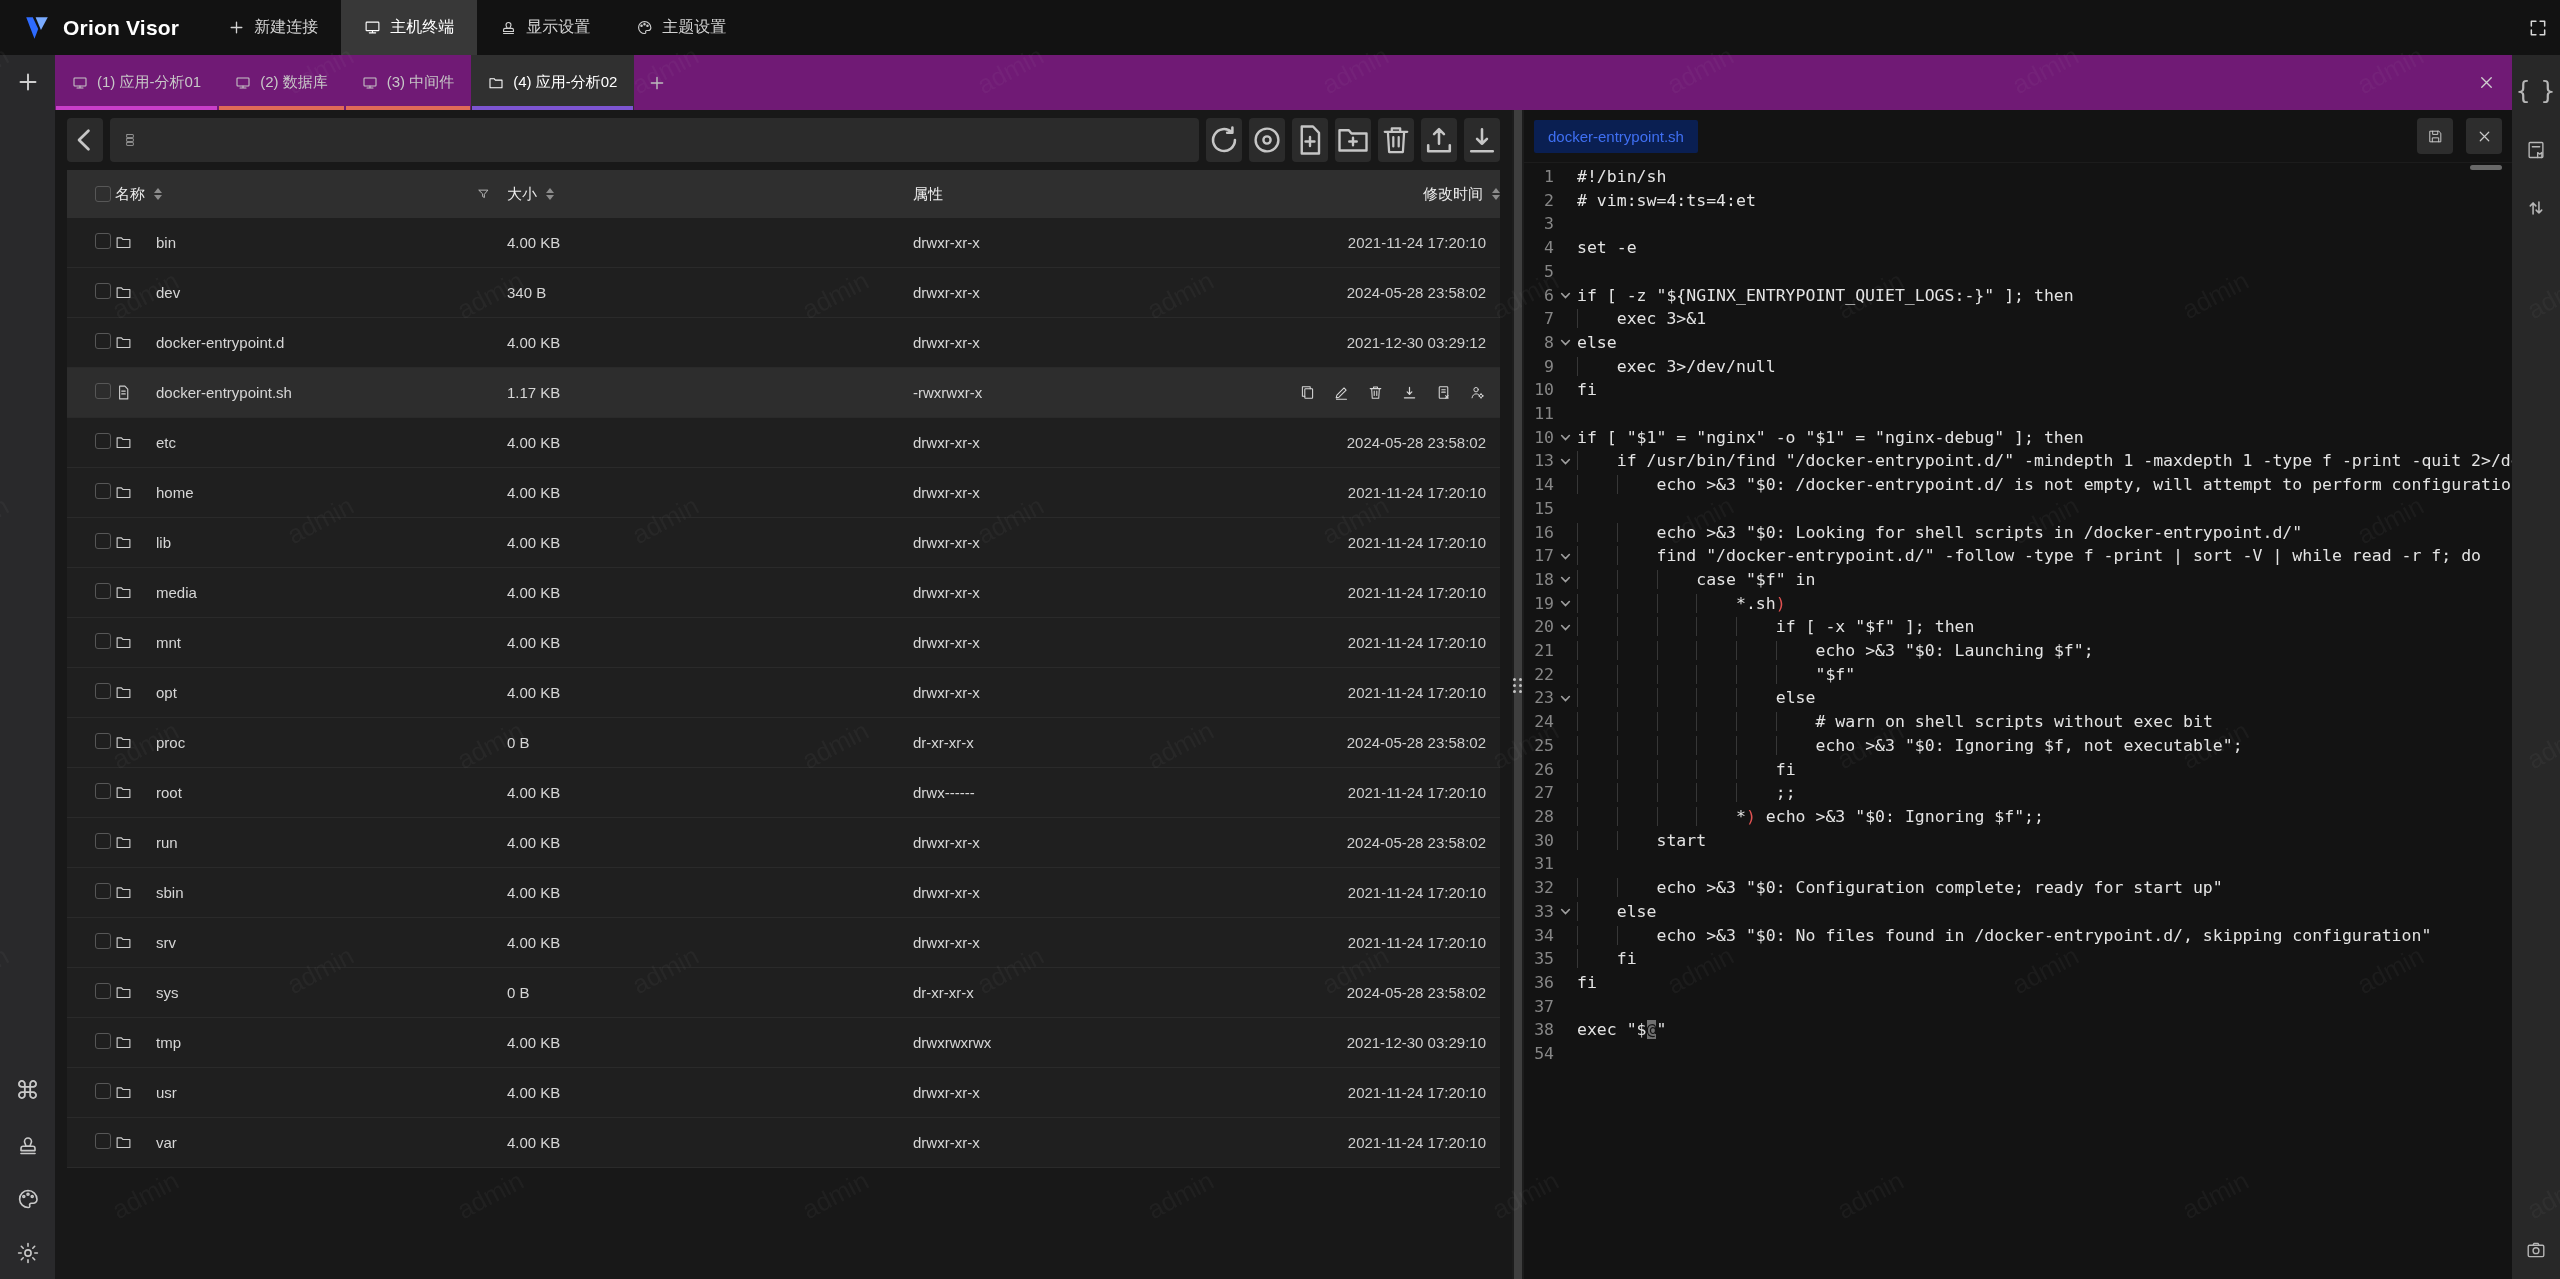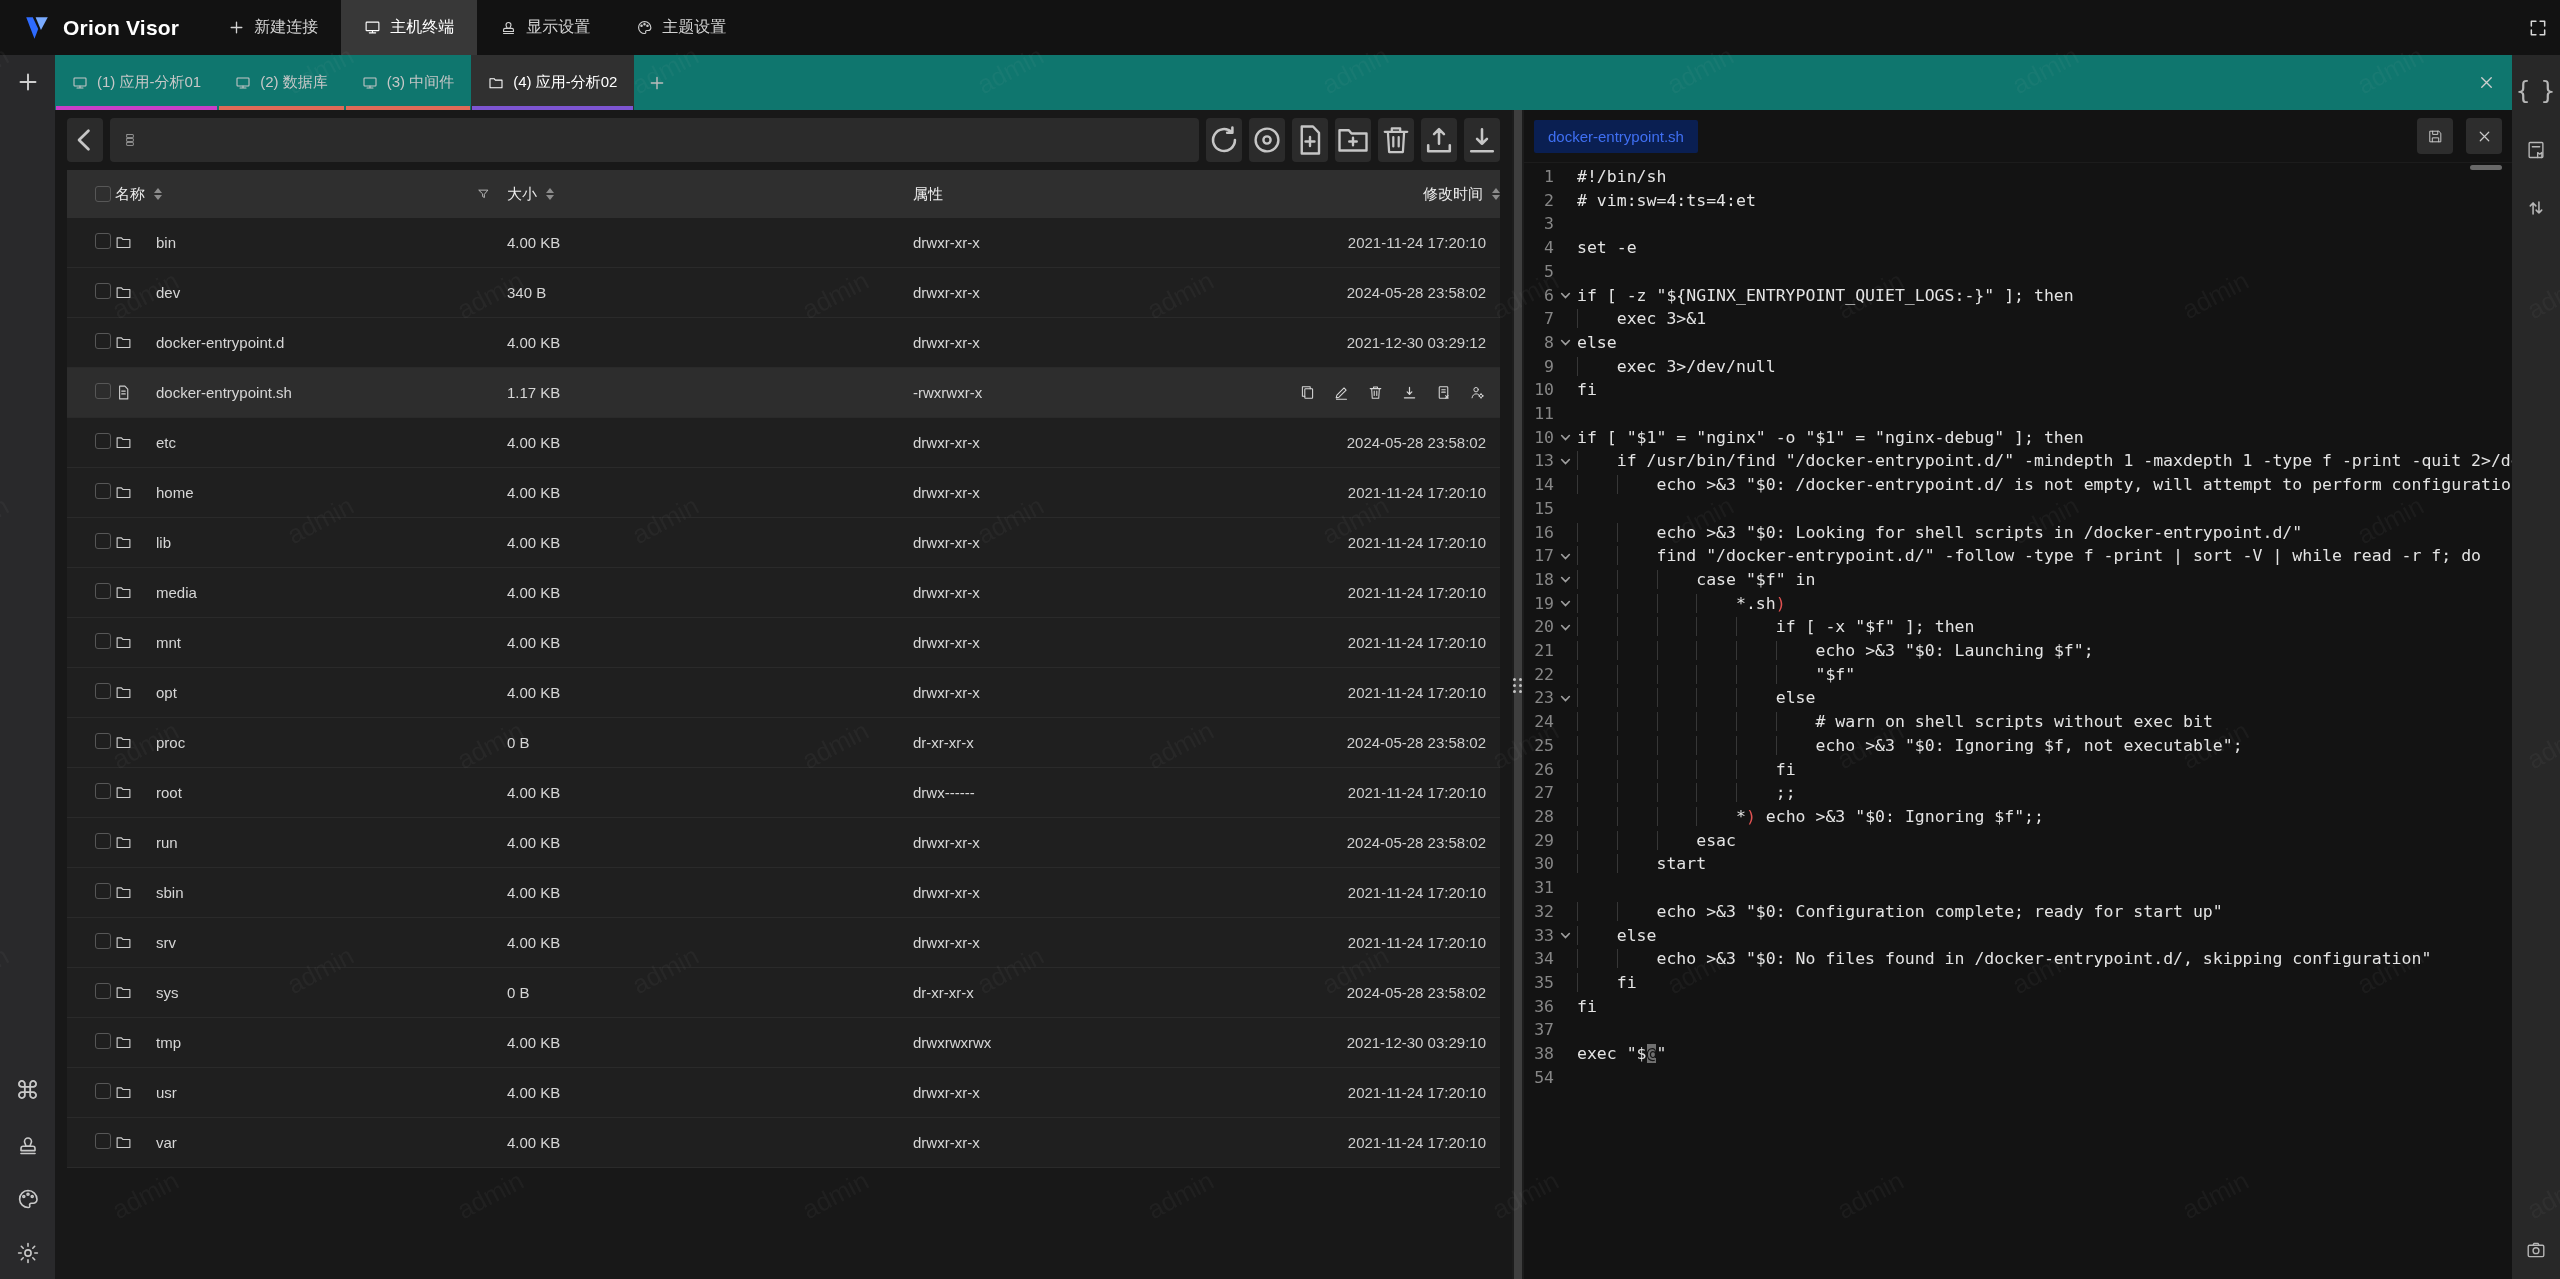--- a/index.html
+++ b/index.html
@@ -24,21 +24,21 @@
   
   .app-row{display:flex;height:1224px}
   .sidebar{width:55px;background:#29292b;display:flex;flex-direction:column;align-items:center;padding:15px 0 14px;flex:none}
   .sidebar .icon{color:#c9c9c9;cursor:pointer}
   .sidebar .icon svg{width:24px;height:24px}
   .sidebar-bottom{margin-top:auto;display:flex;flex-direction:column;gap:30px;align-items:center}
   .sidebar-bottom .tglyph{font-size:25px;color:#c9c9c9}
 
   .content{flex:1;display:flex;flex-direction:column;min-width:0}
   
-  .tabbar{height:55px;background:#0f766e;display:flex;align-items:stretch;position:relative;flex:none}
+  .tabbar{height:55px;background:#701a75;display:flex;align-items:stretch;position:relative;flex:none}
   .tabs-container{display:flex;align-items:stretch}
   .tab{display:flex;align-items:center;gap:9px;padding:0 17px;font-size:15px;color:#c7c7c7;position:relative;cursor:pointer;white-space:nowrap}
   .tab .icon svg{width:16px;height:16px}
   .tab.active{background:#303030;color:#fff}
   .tab .ul{position:absolute;left:1px;right:1px;bottom:0;height:4px}
   .newtab{width:46px;display:flex;align-items:center;justify-content:center;color:#bdbdbd;cursor:pointer}
   .newtab svg{width:18px;height:18px}
   .tabbar-close{position:absolute;right:16px;top:0;bottom:0;display:flex;align-items:center;color:#cfcfcf;cursor:pointer}
   .tabbar-close svg{width:19px;height:19px}
 
@@ -769,21 +769,20 @@
               <div class="code-line"><span class="ln">21</span><span class="fold"></span><span class="ltxt"><span class="ig">    </span><span class="ig">    </span><span class="ig">    </span><span class="ig">    </span><span class="ig">    </span><span class="ig">    </span><span>echo &gt;&amp;3 "$0: Launching $f";</span></span></div>
               <div class="code-line"><span class="ln">22</span><span class="fold"></span><span class="ltxt"><span class="ig">    </span><span class="ig">    </span><span class="ig">    </span><span class="ig">    </span><span class="ig">    </span><span class="ig">    </span><span>"$f"</span></span></div>
               <div class="code-line"><span class="ln">23</span><span class="fold"><svg viewBox="0 0 10 10" fill="none" stroke="currentColor" stroke-width="1.5" stroke-linecap="round">
                     <path d="M1.5 3.2L5 6.8l3.5-3.6"></path>
                   </svg></span><span class="ltxt"><span class="ig">    </span><span class="ig">    </span><span class="ig">    </span><span class="ig">    </span><span class="ig">    </span><span>else</span></span></div>
               <div class="code-line"><span class="ln">24</span><span class="fold"></span><span class="ltxt"><span class="ig">    </span><span class="ig">    </span><span class="ig">    </span><span class="ig">    </span><span class="ig">    </span><span class="ig">    </span><span># warn on shell scripts without exec bit</span></span></div>
               <div class="code-line"><span class="ln">25</span><span class="fold"></span><span class="ltxt"><span class="ig">    </span><span class="ig">    </span><span class="ig">    </span><span class="ig">    </span><span class="ig">    </span><span class="ig">    </span><span>echo &gt;&amp;3 "$0: Ignoring $f, not executable";</span></span></div>
               <div class="code-line"><span class="ln">26</span><span class="fold"></span><span class="ltxt"><span class="ig">    </span><span class="ig">    </span><span class="ig">    </span><span class="ig">    </span><span class="ig">    </span><span>fi</span></span></div>
               <div class="code-line"><span class="ln">27</span><span class="fold"></span><span class="ltxt"><span class="ig">    </span><span class="ig">    </span><span class="ig">    </span><span class="ig">    </span><span class="ig">    </span><span>;;</span></span></div>
               <div class="code-line"><span class="ln">28</span><span class="fold"></span><span class="ltxt"><span class="ig">    </span><span class="ig">    </span><span class="ig">    </span><span class="ig">    </span><span>*</span><span class="red">)</span><span> echo &gt;&amp;3 "$0: Ignoring $f";;</span></span></div>
-              <div class="code-line"><span class="ln">29</span><span class="fold"></span><span class="ltxt"><span class="ig">    </span><span class="ig">    </span><span class="ig">    </span><span>esac</span></span></div>
               <div class="code-line"><span class="ln">30</span><span class="fold"></span><span class="ltxt"><span class="ig">    </span><span class="ig">    </span><span>start</span></span></div>
               <div class="code-line"><span class="ln">31</span><span class="fold"></span><span class="ltxt"><span></span></span></div>
               <div class="code-line"><span class="ln">32</span><span class="fold"></span><span class="ltxt"><span class="ig">    </span><span class="ig">    </span><span>echo &gt;&amp;3 "$0: Configuration complete; ready for start up"</span></span></div>
               <div class="code-line"><span class="ln">33</span><span class="fold"><svg viewBox="0 0 10 10" fill="none" stroke="currentColor" stroke-width="1.5" stroke-linecap="round">
                     <path d="M1.5 3.2L5 6.8l3.5-3.6"></path>
                   </svg></span><span class="ltxt"><span class="ig">    </span><span>else</span></span></div>
               <div class="code-line"><span class="ln">34</span><span class="fold"></span><span class="ltxt"><span class="ig">    </span><span class="ig">    </span><span>echo &gt;&amp;3 "$0: No files found in /docker-entrypoint.d/, skipping configuration"</span></span></div>
               <div class="code-line"><span class="ln">35</span><span class="fold"></span><span class="ltxt"><span class="ig">    </span><span>fi</span></span></div>
               <div class="code-line"><span class="ln">36</span><span class="fold"></span><span class="ltxt"><span>fi</span></span></div>
               <div class="code-line"><span class="ln">37</span><span class="fold"></span><span class="ltxt"><span></span></span></div>

